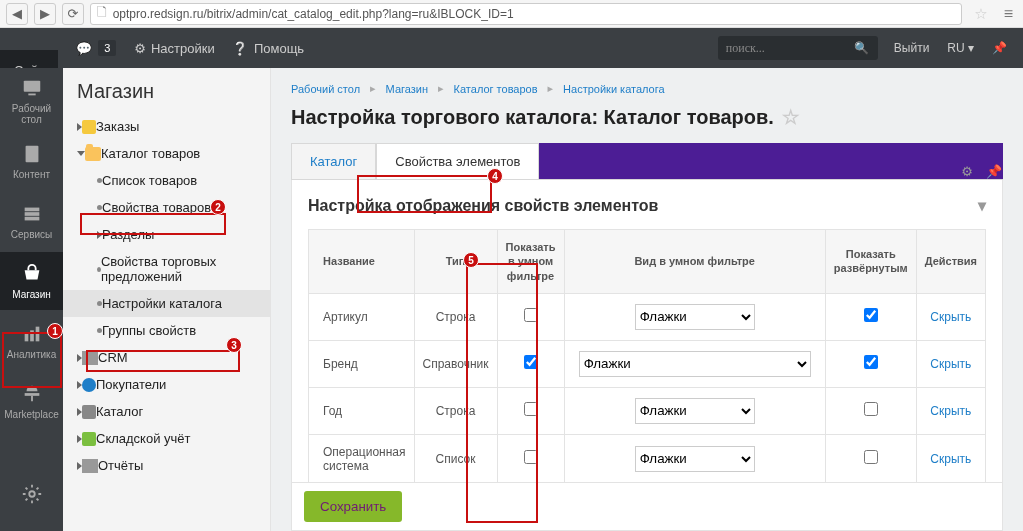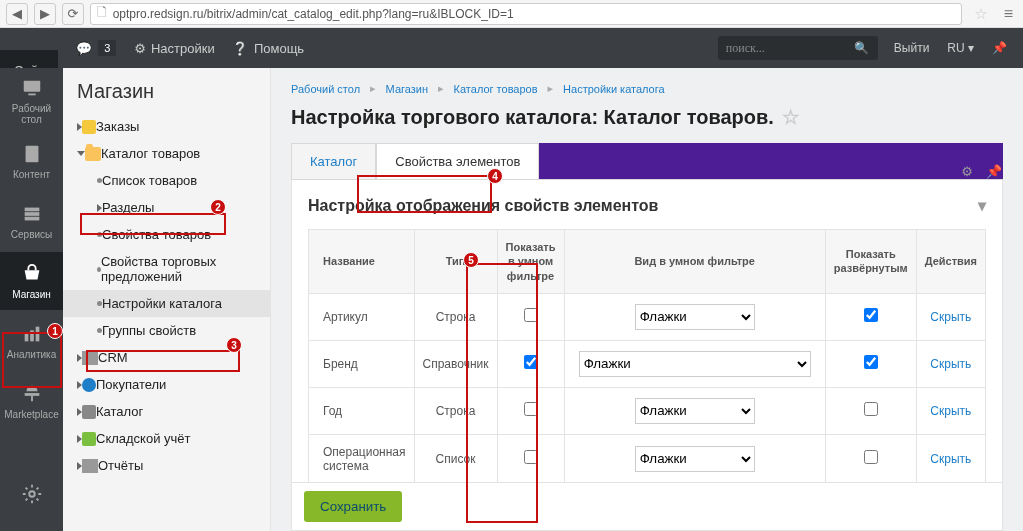--- a/index.html
+++ b/index.html
@@ -53,21 +53,21 @@
 .card-title { font-size:16px; font-weight:bold; margin-bottom:14px; display:flex; align-items:center;}
 .card-title .chev { margin-left:auto; color:#999;}
 table.props { width:100%; border-collapse:collapse; font-size:12px;}
 table.props th, table.props td { border:1px solid #e3e3e3; padding:10px 8px; text-align:center; color:#555;}
 table.props th { background:#f6f6f6; font-weight:bold; font-size:11px; line-height:1.3;}
 table.props td:first-child, table.props th:first-child { text-align:left; padding-left:14px;}
 .sel-wide { width:95%; height:26px; border:1px solid #ccc; background:#fff;}
 .sel-narrow { width:120px; height:26px; border:1px solid #ccc; background:#fff;}
 .link { color:#1e7ec8; cursor:pointer;}
 .footer-bar { position:absolute; bottom:0; left:20px; right:20px; background:#fff; border:1px solid #e3e3e3; padding:8px 12px; display:flex; gap:10px;}
-.btn-save { background:#86b82a; color:#0c4a6e; border:none; padding:8px 16px; border-radius:3px; cursor:pointer;}
+.btn-save { background:#86b82a; color:#701a75; border:none; padding:8px 16px; border-radius:3px; cursor:pointer;}
 .btn-apply { background:#f4f4f4; border:1px solid #ccc; color:#444; padding:8px 16px; border-radius:3px; cursor:pointer;}
 .anno { position:absolute; background:#c80f0f; color:#fff; width:16px; height:16px; border-radius:50%; font-size:10px; font-weight:bold; display:flex; align-items:center; justify-content:center; z-index:50; border:1px solid #fff;}
 .anno-box { position:absolute; border:2px solid #c80f0f; z-index:40; pointer-events:none;}
 input[type=checkbox]{width:14px;height:14px;}
 </style>
 </head>
 <body>
 
 <div class="browser-bar">
   <div class="nav-btn">◀</div>
@@ -173,26 +173,26 @@
       <li>
           <span class="tri"></span>
           <span class="ico-folder"></span>
           <span>Каталог товаров</span>
         </li>
       <li class="child">
           <span class="dot"></span>
           <span>Список товаров</span>
         </li>
       <li class="child">
+          <span class="dot"></span>
+          <span>Свойства товаров</span>
+        </li>
+      <li class="child">
           <span class="tri right"></span>
           <span>Разделы</span>
-        </li>
-      <li class="child">
-          <span class="dot"></span>
-          <span>Свойства товаров</span>
         </li>
       <li class="child">
           <span class="dot"></span>
           <span>Свойства торговых предложений</span>
         </li>
       <li class="child sel">
           <span class="dot"></span>
           <span>Настройки каталога</span>
         </li>
       <li class="child">

